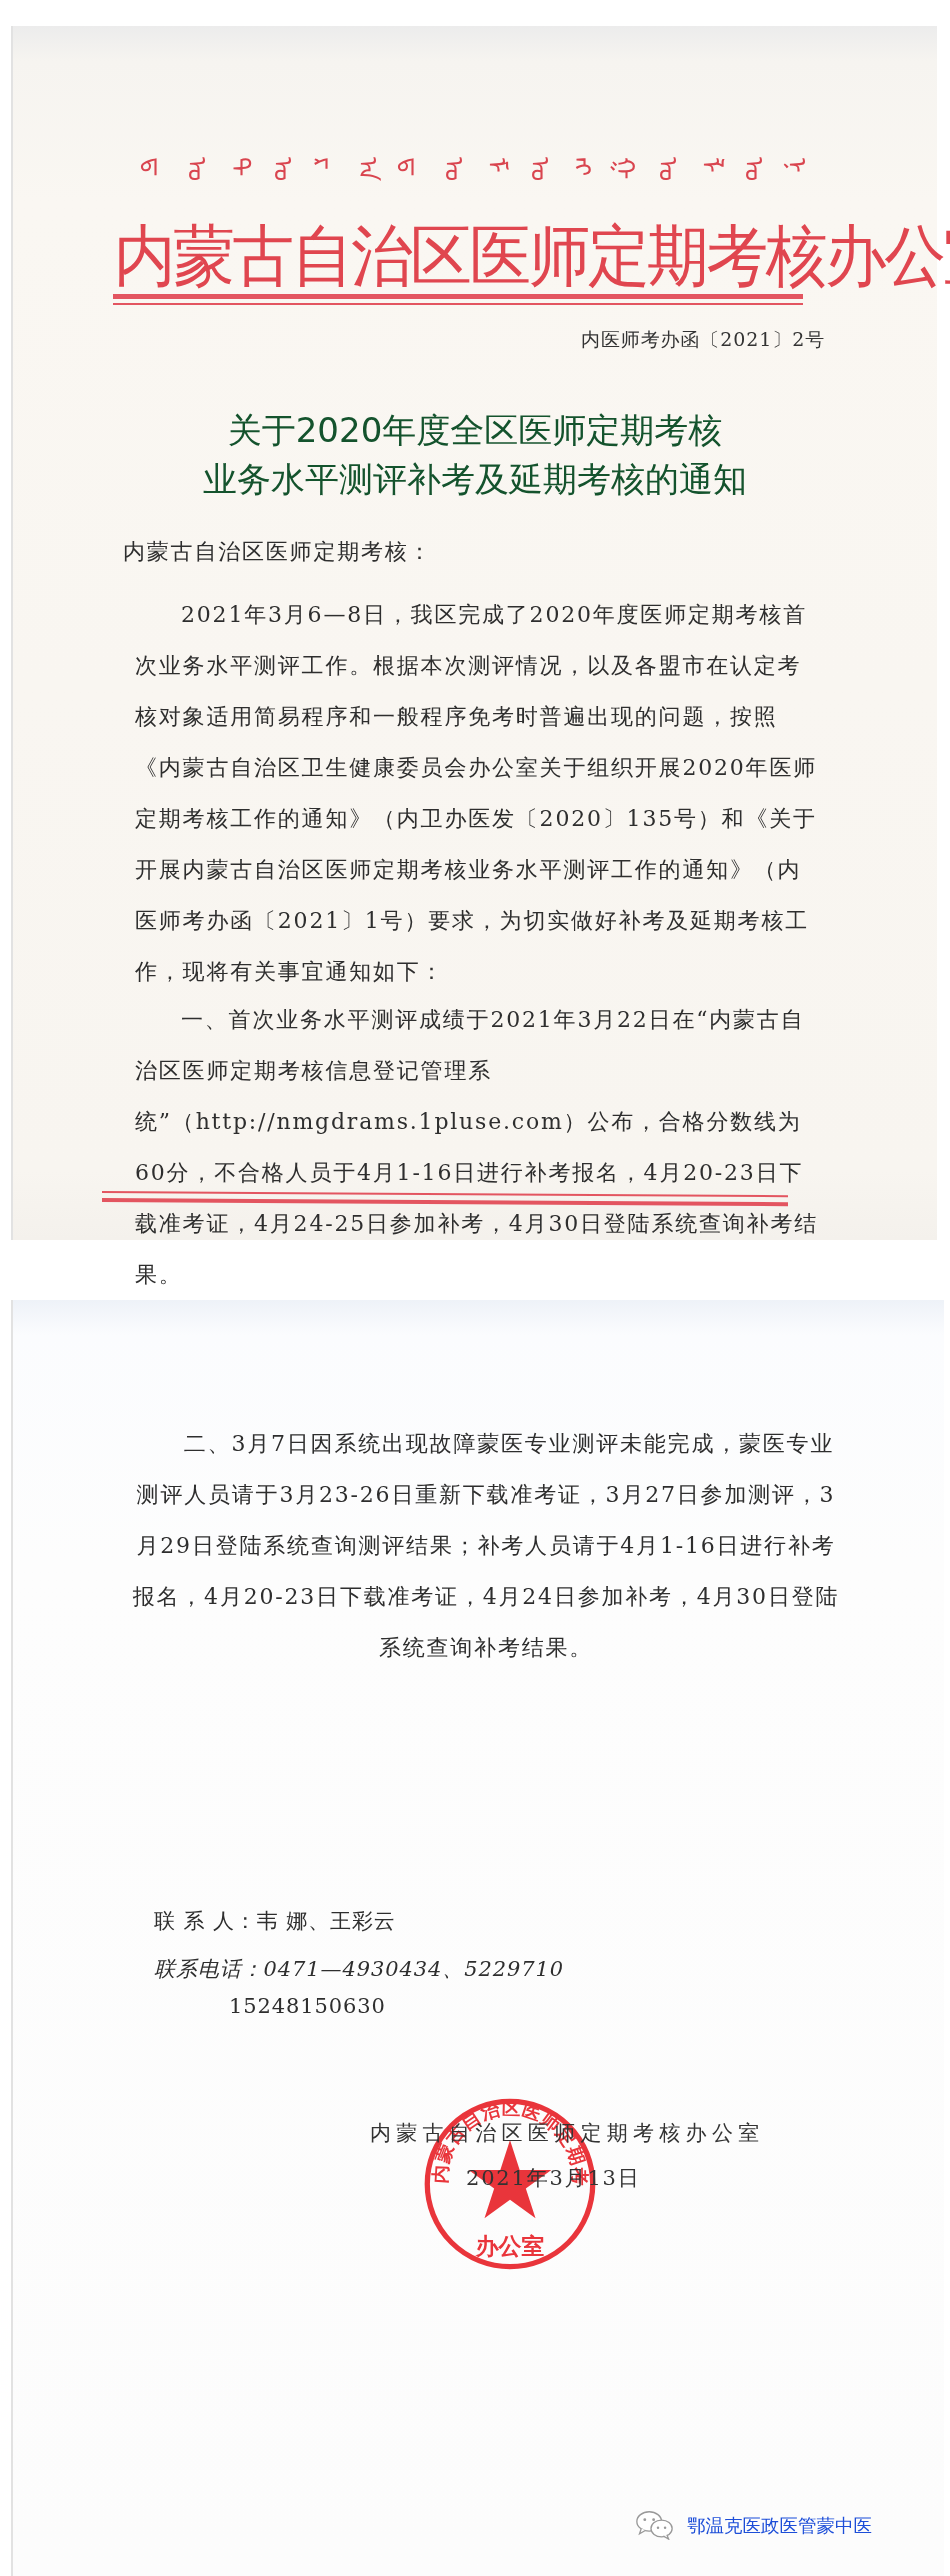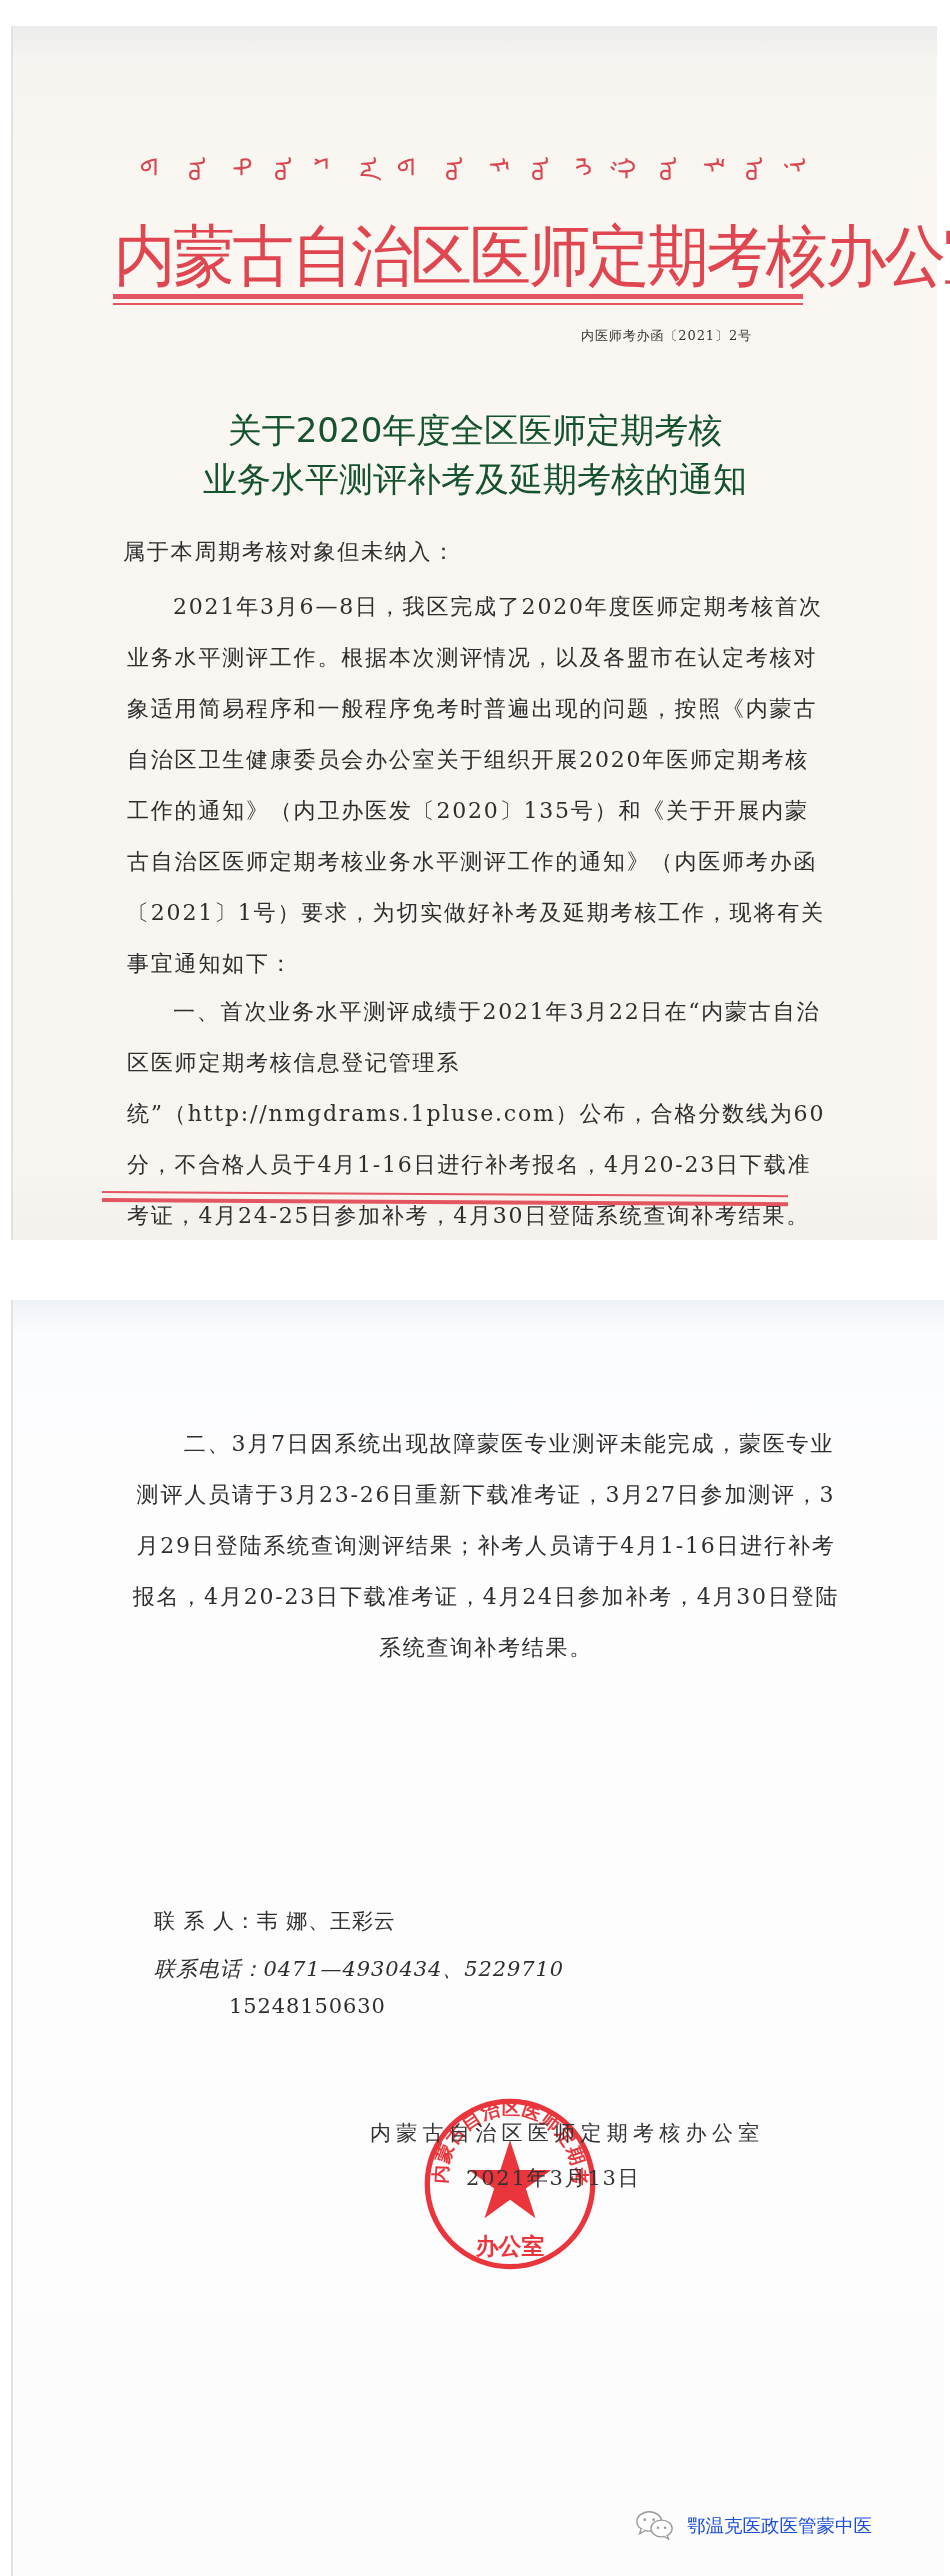--- a/index.html
+++ b/index.html
@@ -29,32 +29,32 @@
       position: absolute; left: 114px; top: 211px; width: 730px; text-align: center;
       color: #e0464f; font-family: "DejaVu Serif", serif; font-size: 67px; letter-spacing: -2.6px;
       transform: scaleX(0.92); transform-origin: left top; white-space: nowrap;
     }
     .red-rule {
       position: absolute; height: 5.3px; background: #e35560;
     }
     .red-rule.thin { height: 1.8px; }
 
     .doc-number {
-      position: absolute; left: 581px; top: 327px; font-size: 13px; color: #333;
+      position: absolute; left: 581px; top: 327px; font-size: 19px; color: #333;
       letter-spacing: 0.9px;
     }
     .doc-title {
       position: absolute; left: 88px; width: 774px; text-align: center; top: 406px;
       font-family: "DejaVu Sans", sans-serif; font-size: 34px; line-height: 49px; color: #14532d;
     }
     .body-text {
       position: absolute; left: 123px; width: 708px;
       font-size: 22px; line-height: 51px; color: #2e2e2e; letter-spacing: 1.8px;
     }
-    .body-text p { margin: 4px; }
+    .body-text p { margin: 12px; }
     .indent { text-indent: 46px; }
     .salutation { top: 526px; }
     .para1 { top: 577px; }
     .para2 { top: 982px; }
 
     .page2-text {
       position: absolute; left: 132px; width: 708px;
       font-size: 22px; line-height: 51px; color: #2e2e2e; letter-spacing: 1.8px;
       top: 1418px;
     }
@@ -112,21 +112,21 @@
 <div class="red-rule" style="left:113px; top:294px; width:690px;"></div>
 <div class="red-rule thin" style="left:113px; top:303px; width:690px;"></div>
 
 <div class="doc-number">内医师考办函〔2021〕2号</div>
 
 <div class="doc-title">
   <div>关于2020年度全区医师定期考核</div>
   <div>业务水平测评补考及延期考核的通知</div>
 </div>
 
-<div class="body-text salutation">属于本周期考核对象但未纳入：</div>
+<div class="body-text salutation">内蒙古自治区医师定期考核：</div>
 <div class="body-text para1">
   <p class="indent">2021年3月6—8日，我区完成了2020年度医师定期考核首次业务水平测评工作。根据本次测评情况，以及各盟市在认定考核对象适用简易程序和一般程序免考时普遍出现的问题，按照《内蒙古自治区卫生健康委员会办公室关于组织开展2020年医师定期考核工作的通知》（内卫办医发〔2020〕135号）和《关于开展内蒙古自治区医师定期考核业务水平测评工作的通知》（内医师考办函〔2021〕1号）要求，为切实做好补考及延期考核工作，现将有关事宜通知如下：</p>
 </div>
 <div class="body-text para2">
   <p class="indent">一、首次业务水平测评成绩于2021年3月22日在“内蒙古自治区医师定期考核信息登记管理系统”（http://nmgdrams.1pluse.com）公布，合格分数线为60分，不合格人员于4月1-16日进行补考报名，4月20-23日下载准考证，4月24-25日参加补考，4月30日登陆系统查询补考结果。</p>
 </div>
 
 <div class="red-rule thin" style="left:102px; top:1191px; width:686px; transform: rotate(0.35deg); transform-origin:left;"></div>
 <div class="red-rule" style="left:102px; top:1198px; width:686px; height:4.4px; transform: rotate(0.35deg); transform-origin:left;"></div>
 

